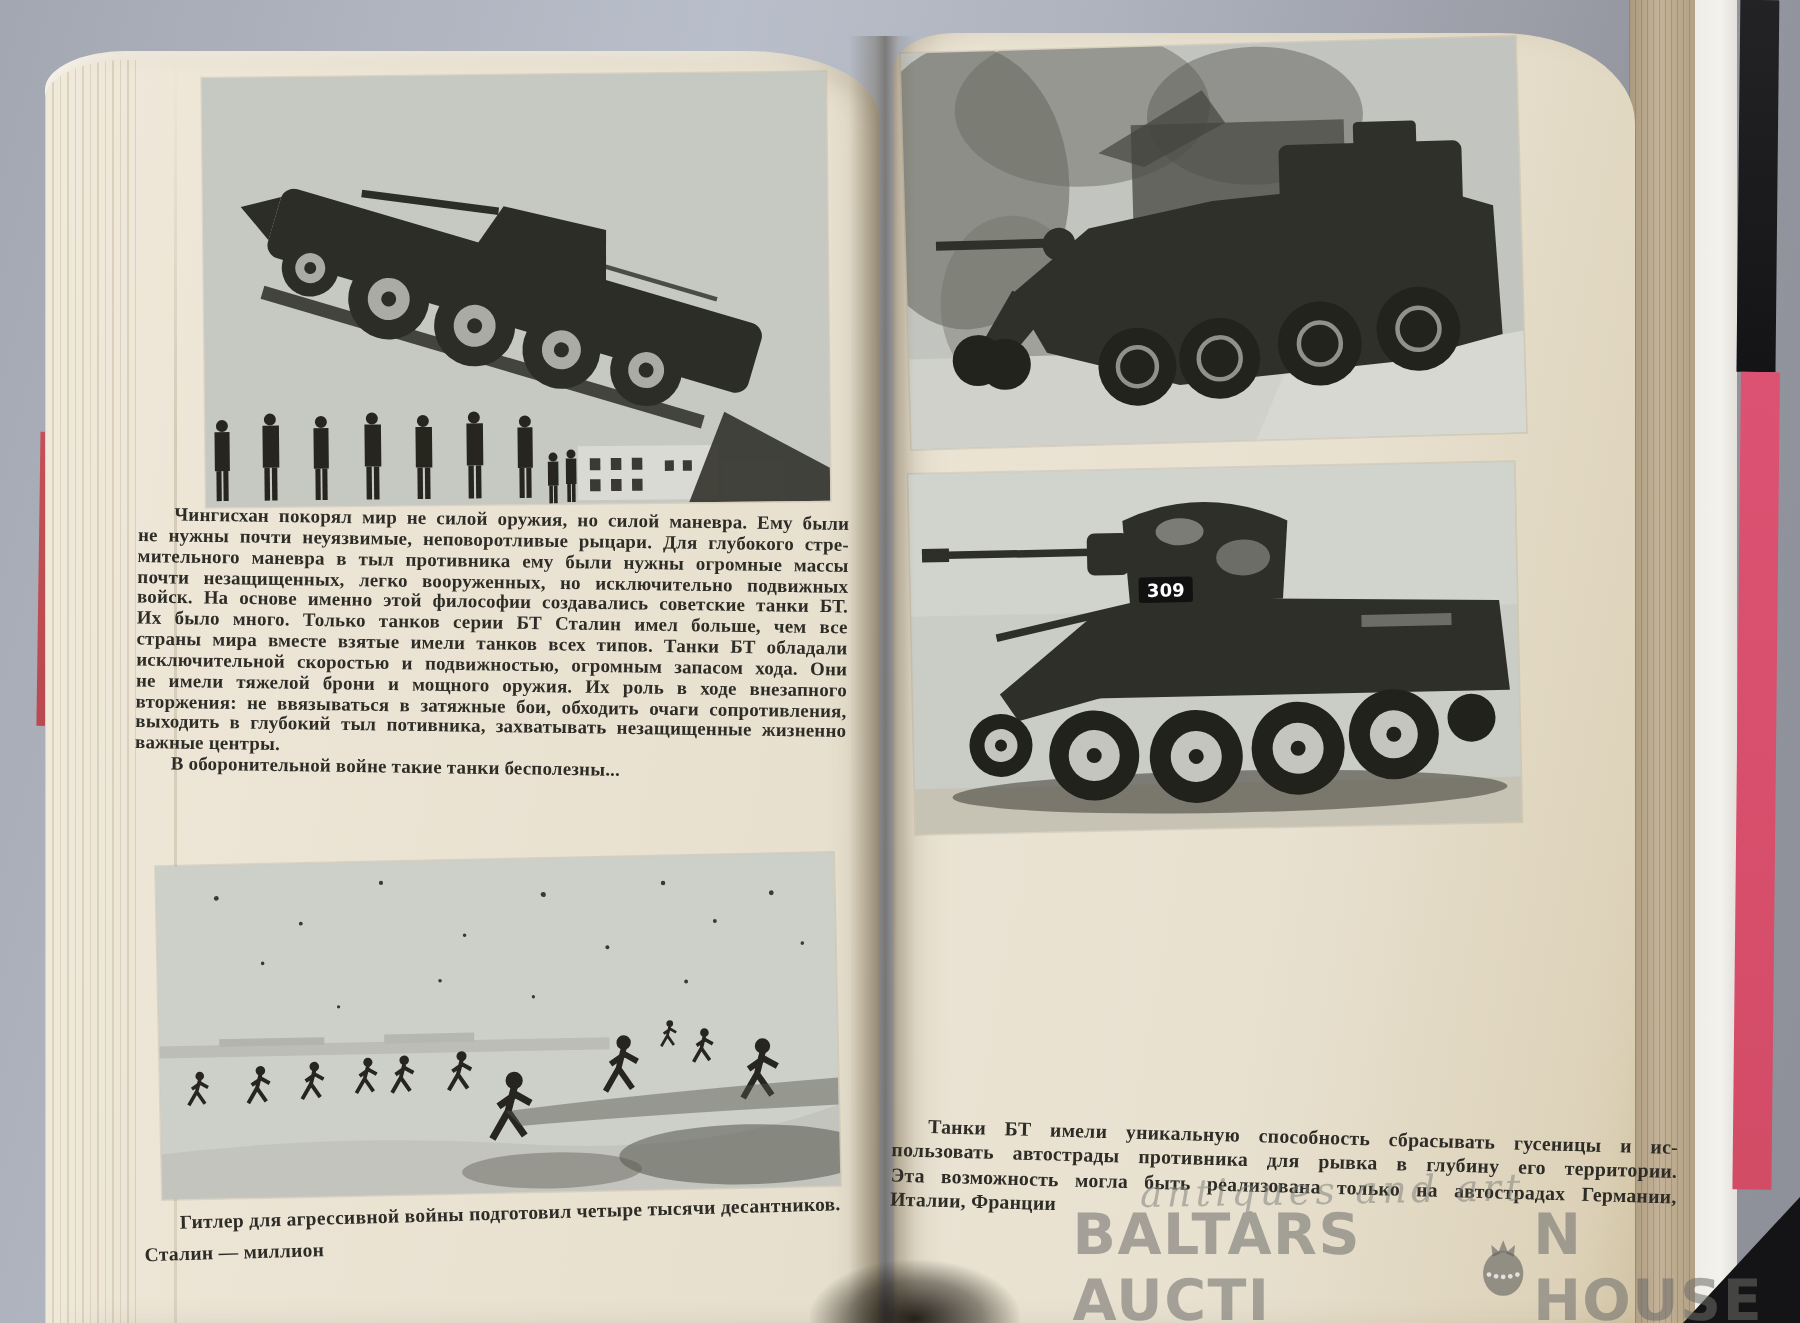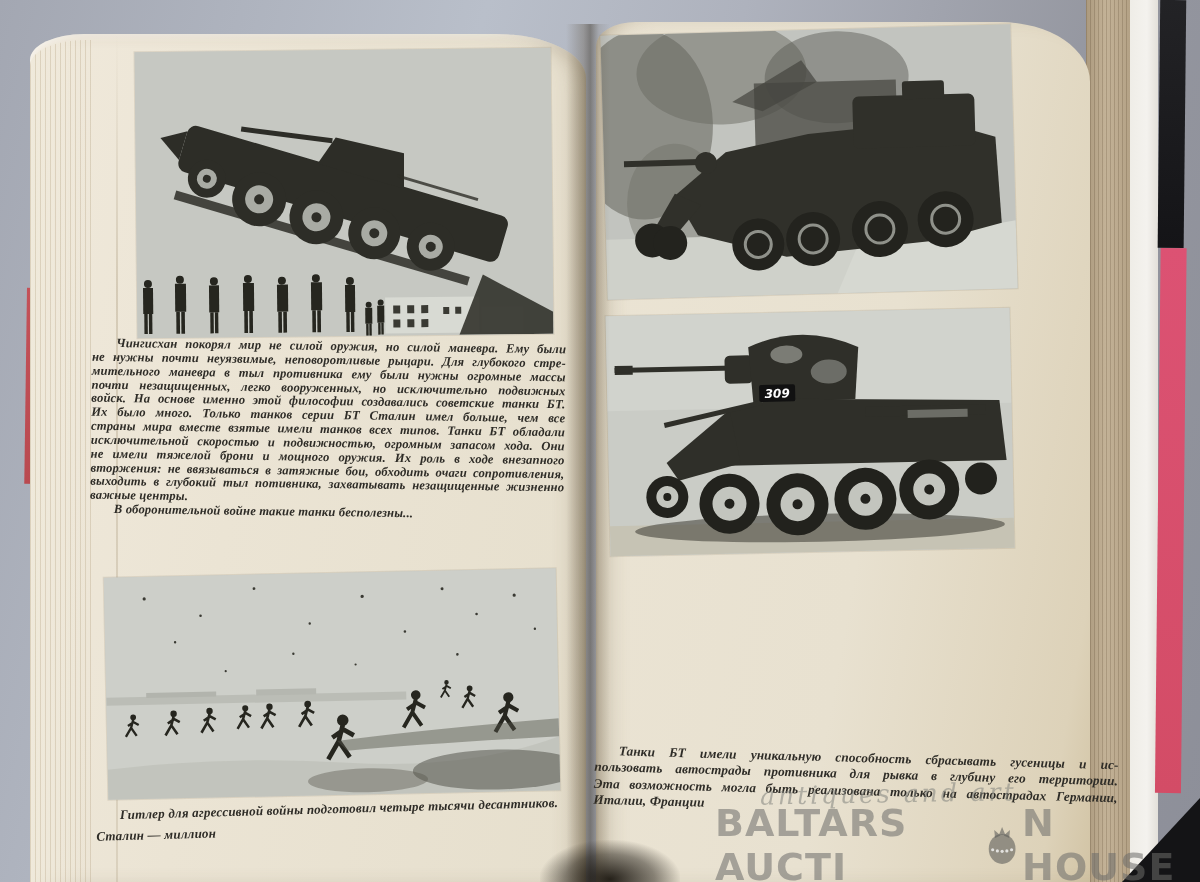--- a/index.html
+++ b/index.html
@@ -16,21 +16,21 @@
     background:linear-gradient(to right,#ab997d,#c3b297 45%,#b4a286),
     repeating-linear-gradient(to right,rgba(80,60,30,.18) 0 1px,transparent 1px 4px);
     background-blend-mode:multiply;}
   .strip-white{position:absolute;left:1130px;top:0;width:28px;height:882px;background:linear-gradient(to right,#efede7,#f4f2ee 60%,#e3e0da);}
   .cover-right{position:absolute;left:1156px;top:0;width:30px;height:810px;transform:rotate(.6deg);}
   .cover-right .blk{width:26px;height:248px;background:linear-gradient(#232326,#141417);}
   .cover-right .red{width:26px;height:545px;margin-left:3px;background:linear-gradient(#dc5273,#d34c66);}
   .corner-black{position:absolute;right:0;bottom:0;width:78px;height:84px;background:#141416;
     clip-path:polygon(100% 0,100% 100%,0 100%);}
   
-  .page{position:absolute;top:0;font-style:italic;}
+  .page{position:absolute;top:0;}
   .page-left{
     left:30px;top:34px;width:556px;height:848px;
     background:linear-gradient(100deg,#f0e9db 0%,#ebe4d4 40%,#e6dfcd 100%);
     border-radius:54px 90px 0 0 / 26px 44px 0 0;
     box-shadow:inset -20px 0 26px -14px rgba(95,78,48,.45), inset 4px 6px 10px -6px rgba(255,255,255,.8);
   }
   .edge-stack{position:absolute;left:0;top:6px;bottom:0;width:64px;border-radius:54px 0 0 0/26px 0 0 0;
     background:
       repeating-linear-gradient(to right,rgba(150,125,85,.22) 0 1px,transparent 1px 5px),
       linear-gradient(to right,#efe9da,rgba(239,233,218,0) 90%);

